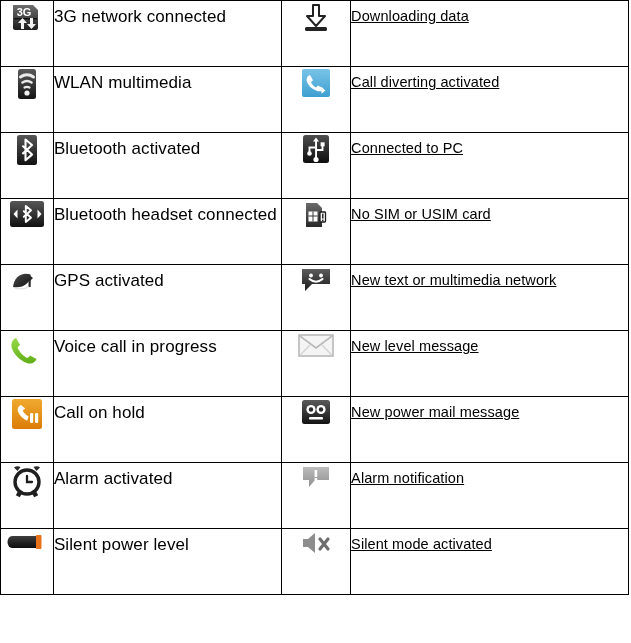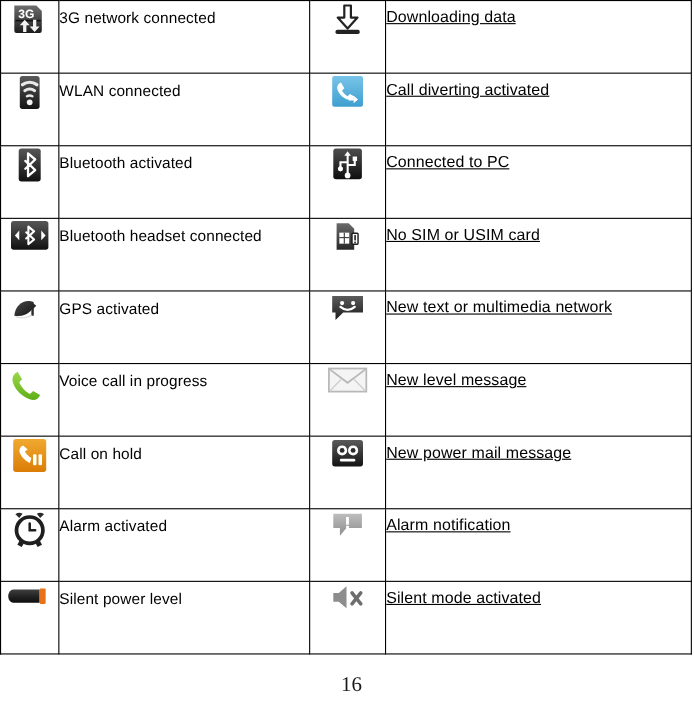--- a/index.html
+++ b/index.html
@@ -41,21 +41,21 @@
   }
   td.icon-cell-2 {
     width: 68px;
     text-align: center;
     vertical-align: middle;
     padding: 0;
   }
   td.label-cell {
     width: 224px;
     padding: 7px 4px 4px 7px;
-    font-size: 14px;
+    font-size: 17px;
     line-height: 31px;
     letter-spacing: 0.1px;
   }
   td.label-cell-2 {
     width: 273px;
     padding: 7px 4px 4px 7px;
     font-size: 14.5px;
     line-height: 31px;
     letter-spacing: 0.1px;
     text-decoration: underline;
@@ -133,21 +133,21 @@
               </defs>
               <rect x="7" y="2" width="18" height="30" rx="2.5" fill="url(#gwl)"></rect>
               <path d="M9.5 10 A11 11 0 0 1 22.5 10" fill="none" stroke="#e9e9e9" stroke-width="3" stroke-linecap="round"></path>
               <path d="M11.5 15.5 A8 8 0 0 1 20.5 15.5" fill="none" stroke="#e9e9e9" stroke-width="2.6" stroke-linecap="round"></path>
               <path d="M13.5 20.5 A5 5 0 0 1 18.5 20.5" fill="none" stroke="#e9e9e9" stroke-width="2.2" stroke-linecap="round"></path>
               <circle cx="16" cy="26" r="2.6" fill="#f2f2f2"></circle>
             </svg>
           </span>
         </td>
         <td class="label-cell">
-          <span class="lbl">WLAN connected</span>
+          <span class="lbl">WLAN multimedia</span>
         </td>
         <td class="icon-cell-2">
           <span class="icon-wrap">
             <svg width="32" height="32" viewBox="0 0 32 32">
               <defs>
                 <linearGradient id="gcd" x1="0" y1="0" x2="0" y2="1">
                   <stop offset="0" stop-color="#79c4e8"></stop>
                     <stop offset="1" stop-color="#3e9fd0"></stop>
                 </linearGradient>
               </defs>
@@ -429,17 +429,14 @@
           </span>
         </td>
         <td class="label-cell-2">
           <span class="lbl">Silent mode activated</span>
         </td>
       </tr>
 
     </tbody>
   </table>
 
-  <div class="pagenum">
-    <span>16</span>
-  </div>
 
 </div>
 
 </body></html>

